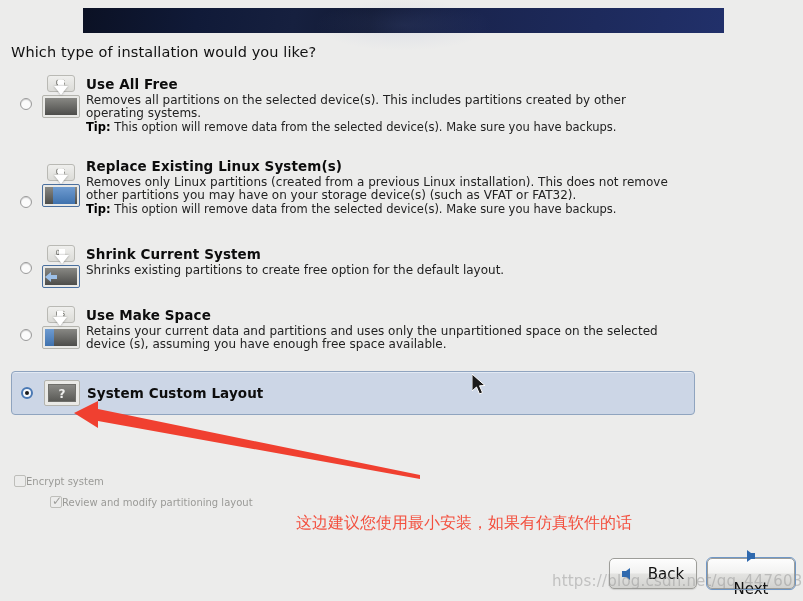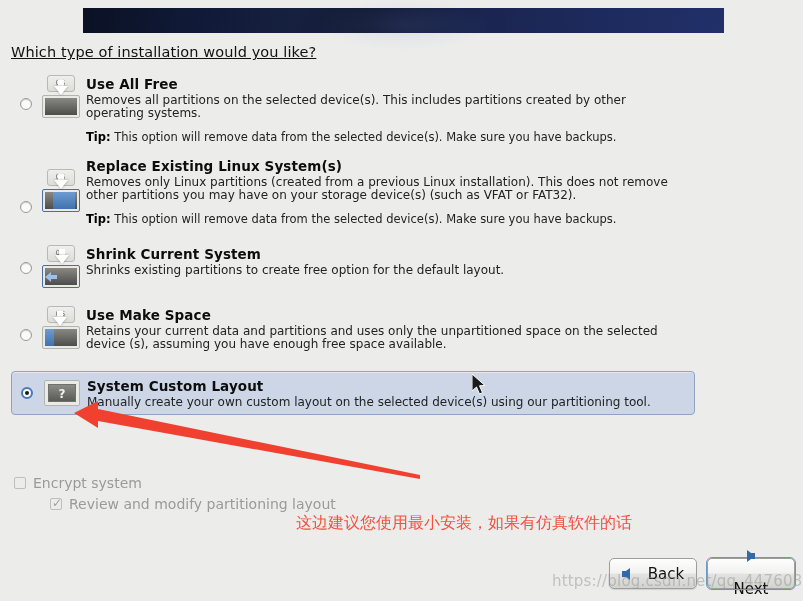--- a/index.html
+++ b/index.html
@@ -31,21 +31,20 @@
     background: radial-gradient(ellipse at center, rgba(120,140,200,.12) 0%, rgba(120,140,200,0) 70%);
   }
 
   
   #question {
     position: absolute;
     left: 11px; top: 44px;
     font-size: 14.5px;
     color: #111;
     letter-spacing: .1px;
-    text-decoration: underline;
   }
 
   
   .opt-row {
     position: absolute;
     left: 11px;
     width: 684px;
     display: flex;
     align-items: flex-start;
   }
@@ -192,32 +191,31 @@
     font-size: 12px;
     color: #222;
     line-height: 13px;
     margin-top: 1px;
     max-width: 600px;
   }
   .opt-tip {
     font-size: 11.5px;
     color: #222;
     line-height: 14.5px;
-    margin-top: 10px;
+    margin-top: 0;
   }
   .opt-tip b { color: #000; }
 
   
   .cb-row {
     position: absolute;
     left: 14px;
     display: flex;
     align-items: center;
-    gap: 7px;
-    font-size: 14px;
+    font-size: 10px;
     color: #9a9a97;
   }
   .cb {
     width: 12px; height: 12px;
     border: 1px solid #bebeba;
     background: #ececeb;
     border-radius: 2px;
     position: relative;
     flex: 0 0 12px;
   }
@@ -395,21 +393,20 @@
   <div class="radio-cell">
     <div class="radio on"></div>
   </div>
   <div class="icon-cell" style="height:44px;">
     <div class="q-drive">
       <div class="q-drive-inner">?</div>
     </div>
   </div>
   <div class="opt-text" style="padding-top:0;">
     <div class="opt-title">System Custom Layout</div>
-    <div class="opt-desc" style="max-width:640px;">Manually create your own custom layout on the selected device(s) using our partitioning tool.</div>
   </div>
 </div>
 
 <svg id="red-arrow" width="360" height="85">
   <polygon points="4,18 28,6 28,14 350,80 350,84 28,26 28,33" fill="#f04030"></polygon>
 </svg>
 
 <div class="cb-row" style="top:475px;">
   <div class="cb"></div>
   <span>Encrypt system</span>

